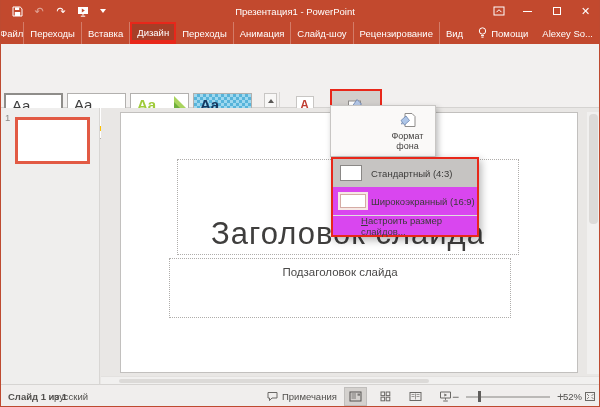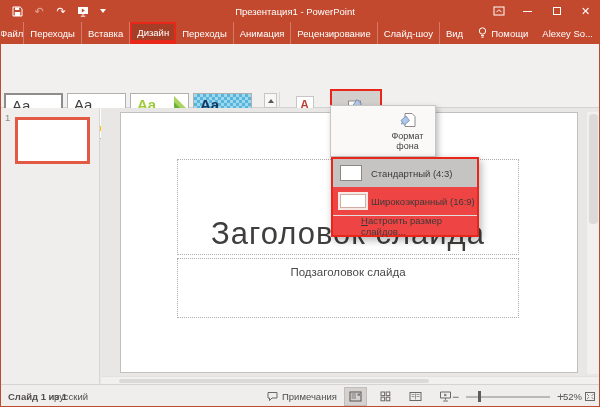--- a/index.html
+++ b/index.html
@@ -70,40 +70,40 @@
   .dd-size { left:1px; background:#D2CFCC; border:2px solid #E8271A; }
   .dd-format { left:52px; }
   .dd-btn .icon-slot { height:22px; display:flex; align-items:center; justify-content:center; margin-top:2px; }
   .size-icon { position:relative; width:24px; height:18px; }
   .size-icon .r1 { position:absolute; left:0; top:0; width:21px; height:15px; border:1px solid #A09E9C; background:#F5F4F3; }
   .size-icon .r2 { position:absolute; left:2px; top:2px; width:21px; height:15px; border:1px solid #767472; background:#fff; }
   .dd-size .with-arrow { display:flex; align-items:center; gap:2px; justify-content:center; }
   .dd-size .dd-arrow { margin-top:1px; }
 
   
-  .submenu { position:absolute; left:331px; top:157px; width:148px; background:#ef4444; border:2px solid #E8271A; box-shadow:2px 3px 8px rgba(0,0,0,.3); z-index:6; }
+  .submenu { position:absolute; left:331px; top:157px; width:148px; background:#d946ef; border:2px solid #E8271A; box-shadow:2px 3px 8px rgba(0,0,0,.3); z-index:6; }
   .mi { display:flex; align-items:center; height:28px; font-size:9.5px; color:#3B3A39; }
   .mi.hl { background:#C6C4C2; }
   .mi-icon-std { width:22px; height:16px; background:#fff; border:1px solid #8A8886; margin:0 9px 0 7px; flex:none; }
   .mi-icon-wide { width:26px; height:14px; background:#fff; border:1px solid #D5ABA4; box-shadow:0 0 0 2px #F6E8E4; margin:0 5px 0 7px; flex:none; }
   .mi-custom { height:20px; border-top:1px solid #E1DFDD; padding-left:28px; }
   .fl-underline { display:block; }
   .fl-underline::first-letter { text-decoration:underline; }
 
   
   .main { position:absolute; left:0; top:108px; width:600px; height:276px; }
   .thumb-panel { position:absolute; left:0; top:0; width:100px; height:276px; background:#EFEEED; border-right:1px solid #D8D6D4; }
   .thumb-num { position:absolute; left:5px; top:4px; font-size:9.5px; color:#8A8886; }
   .slide-thumb { position:absolute; left:15px; top:9px; width:75px; height:47px; background:#fff; border:3px solid #E25A44; }
   .editor { position:absolute; left:101px; top:0; width:499px; height:276px; background:#E9E7E5; }
   .slide { position:absolute; left:19px; top:4px; width:458px; height:261px; background:#fff; border:1px solid #C2C0BE; }
   .ph { position:absolute; border:1px dotted #AFADAB; }
   .ph-title { left:56px; top:46px; width:342px; height:96px; display:flex; justify-content:center; align-items:flex-end; padding-bottom:2px; }
   .ph-title .t { font-size:31px; font-weight:300; color:#3F3E3D; letter-spacing:1px; white-space:nowrap; }
-  .ph-sub { left:56px; top:145px; width:342px; height:60px; text-align:center; padding-top:3px; }
+  .ph-sub { left:48px; top:145px; width:342px; height:60px; text-align:center; padding-top:3px; }
   .ph-sub .t { font-size:11.5px; color:#4A4948; }
   .vscroll { position:absolute; right:0; top:4px; width:13px; height:262px; background:#F1F0EF; }
   .vscroll .vthumb { position:absolute; left:2px; top:2px; width:9px; height:110px; background:#DCDAD8; border-radius:4px; }
   .hscroll { position:absolute; left:0; bottom:0; width:499px; height:8px; background:#F1F0EF; border-top:1px solid #E3E1DF; }
   .hscroll .hthumb { position:absolute; left:18px; top:2px; width:310px; height:4px; background:#DCDAD8; border-radius:2px; }
 
   
   .statusbar { position:absolute; left:0; top:384px; width:600px; height:23px; background:#F0EEED; border-top:1px solid #D6D4D2; font-size:9.5px; color:#514F4D; }
   .sb-item { position:absolute; top:0; height:23px; display:flex; align-items:center; gap:4px; }
   .sb-counter { left:8px;font-weight:bold; }
@@ -164,22 +164,22 @@
     </div>
   </div>
 
   <div class="tabrow">
     <span class="tab first">Файл</span>
     <span class="tab">Переходы</span>
     <span class="tab">Вставка</span>
     <span class="tab active-annot">Дизайн</span>
     <span class="tab">Переходы</span>
     <span class="tab">Анимация</span>
+    <span class="tab">Слайд-шоу</span>
     <span class="tab">Рецензирование</span>
-    <span class="tab">Слайд-шоу</span>
     <span class="tab no-sep">Вид</span>
     <div class="tab-right">
       <span class="help-tab">
         <svg width="9" height="12" viewBox="0 0 9 12">
             <circle cx="4.5" cy="4" r="3.2" fill="none" stroke="#fff"></circle>
             <path d="M3 8.6h3M3.4 10.2h2.2" stroke="#fff"></path>
           </svg>
         <span>Помощи</span>
       </span>
       <span class="account-tab">Alexey So...</span>

